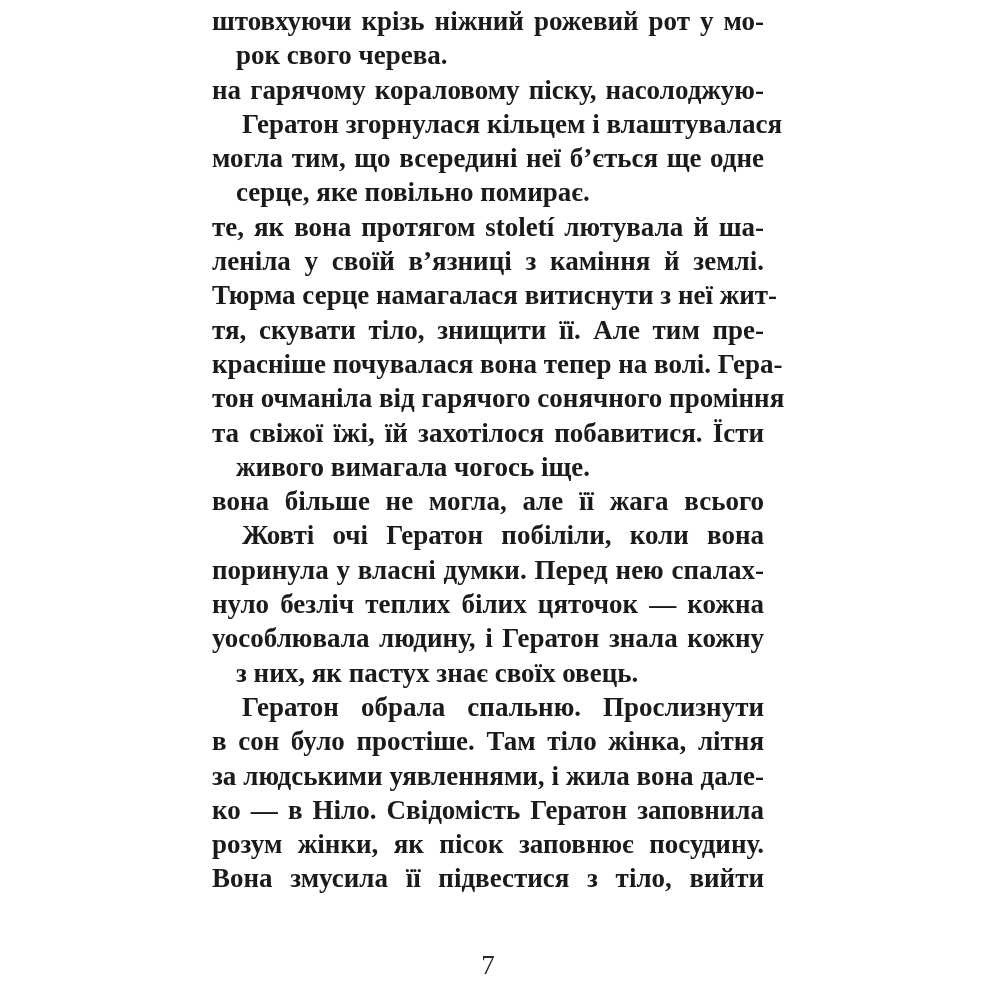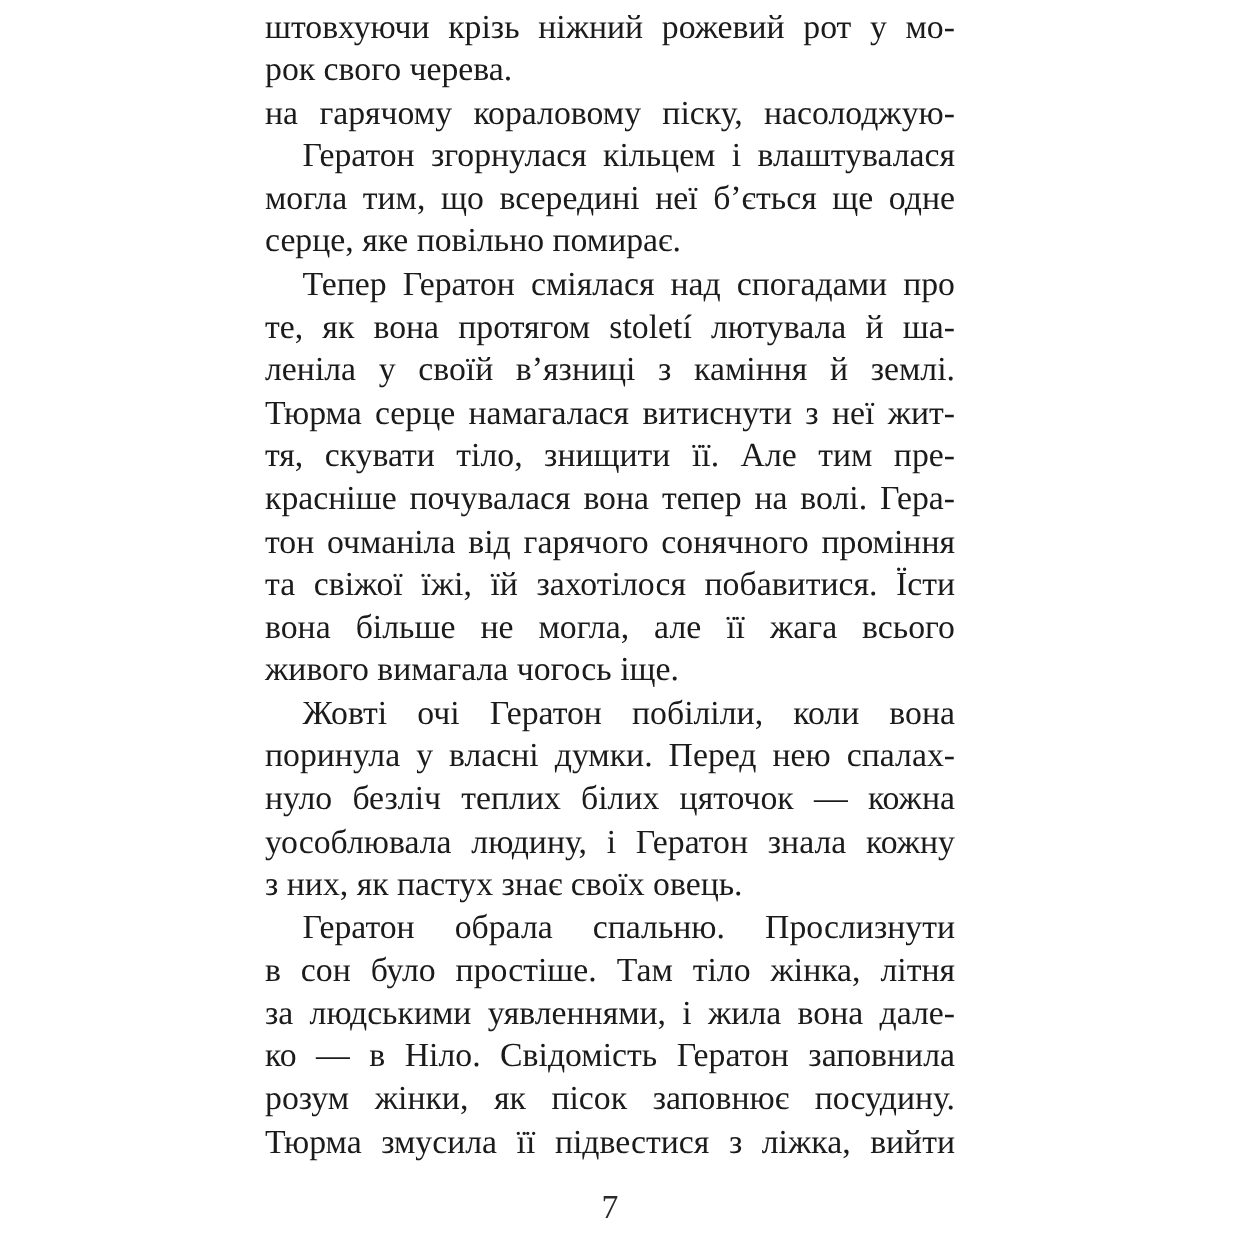--- a/index.html
+++ b/index.html
@@ -27,23 +27,25 @@
     color: #1b1b1b;
     font-size: 27px;
     line-height: 34.3px;
   }
   .line {
     height: 34.3px;
     text-align: justify;
     text-align-last: justify;
     white-space: nowrap;
     overflow: visible;
+    font-weight: bold;
   }
   .line.pend {
     text-align-last: left;
+    margin-left: 24px;
   }
   .line.indent {
     text-indent: 30px;
   }
   .page-number {
     position: absolute;
     left: 212px;
     top: 948px;
     width: 552px;
     text-align: center;
@@ -56,36 +58,35 @@
 <body>
 
 <div class="book-page">
   <div class="text-block" id="text-block">
       <div class="line">штовхуючи крізь ніжний рожевий рот у мо-</div>
       <div class="line pend">рок свого черева.</div>
       <div class="line">на гарячому кораловому піску, насолоджую-</div>
       <div class="line indent">Гератон згорнулася кільцем і влаштувалася</div>
       <div class="line">могла тим, що всередині неї б’ється ще одне</div>
       <div class="line pend">серце, яке повільно помирає.</div>
-      <div class="line indent">Тепер Гератон сміялася над спогадами про</div>
       <div class="line">те, як вона протягом století лютувала й ша-</div>
       <div class="line">леніла у своїй в’язниці з каміння й землі.</div>
       <div class="line">Тюрма серце намагалася витиснути з неї жит-</div>
       <div class="line">тя, скувати тіло, знищити її. Але тим пре-</div>
       <div class="line">красніше почувалася вона тепер на волі. Гера-</div>
       <div class="line">тон очманіла від гарячого сонячного проміння</div>
       <div class="line">та свіжої їжі, їй захотілося побавитися. Їсти</div>
+      <div class="line pend">живого вимагала чогось іще.</div>
       <div class="line">вона більше не могла, але її жага всього</div>
-      <div class="line pend">живого вимагала чогось іще.</div>
       <div class="line indent">Жовті очі Гератон побіліли, коли вона</div>
       <div class="line">поринула у власні думки. Перед нею спалах-</div>
       <div class="line">нуло безліч теплих білих цяточок — кожна</div>
       <div class="line">уособлювала людину, і Гератон знала кожну</div>
       <div class="line pend">з них, як пастух знає своїх овець.</div>
       <div class="line indent">Гератон обрала спальню. Прослизнути</div>
       <div class="line">в сон було простіше. Там тіло жінка, літня</div>
       <div class="line">за людськими уявленнями, і жила вона дале-</div>
       <div class="line">ко — в Ніло. Свідомість Гератон заповнила</div>
       <div class="line">розум жінки, як пісок заповнює посудину.</div>
-      <div class="line">Тюрма змусила її підвестися з ліжка, вийти</div>
+      <div class="line">Вона змусила її підвестися з тіло, вийти</div>
     </div>
   <div class="page-number">7</div>
 </div>
 
 </body></html>

